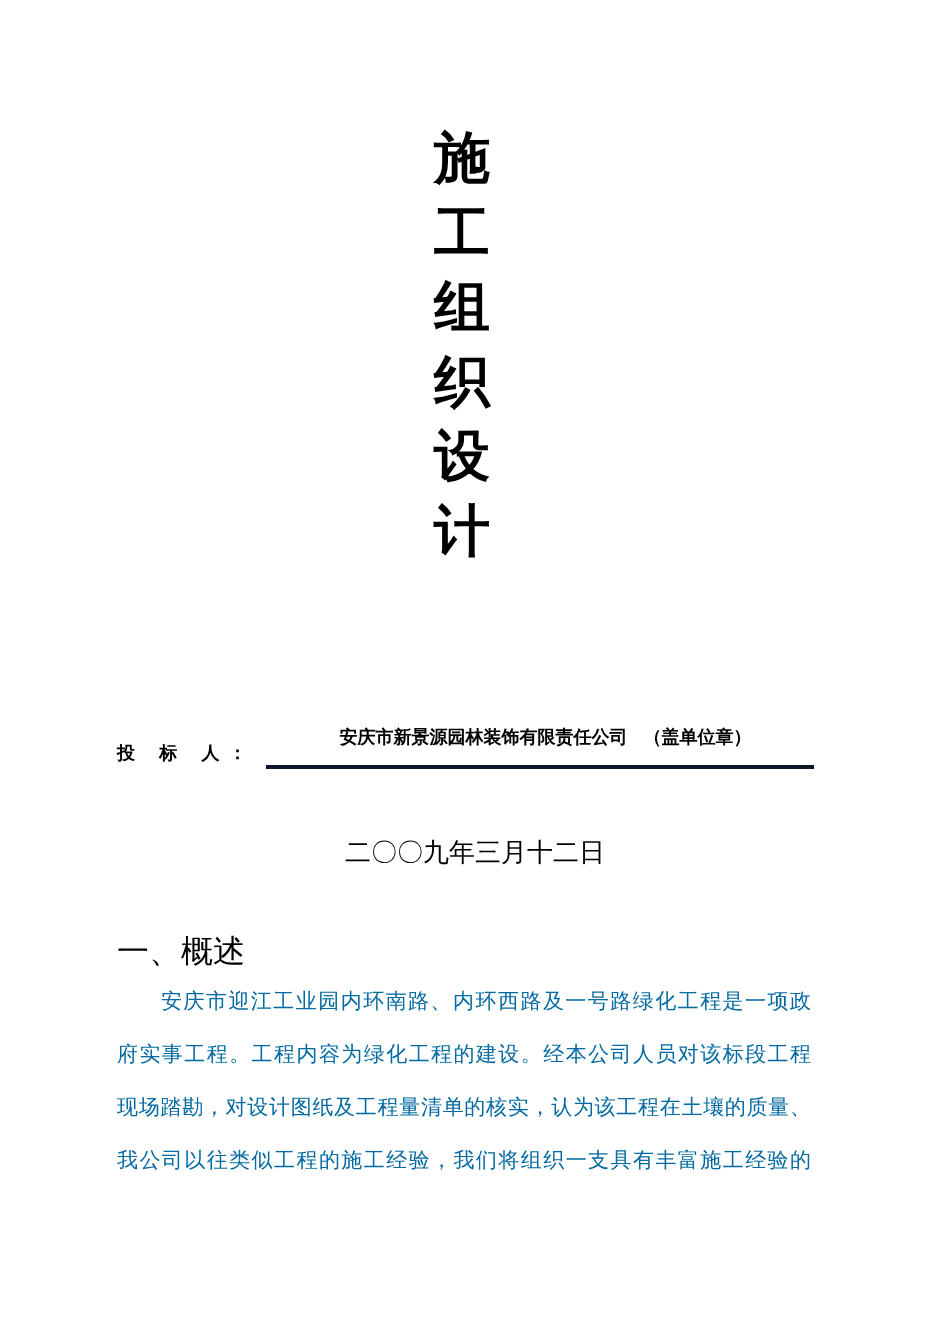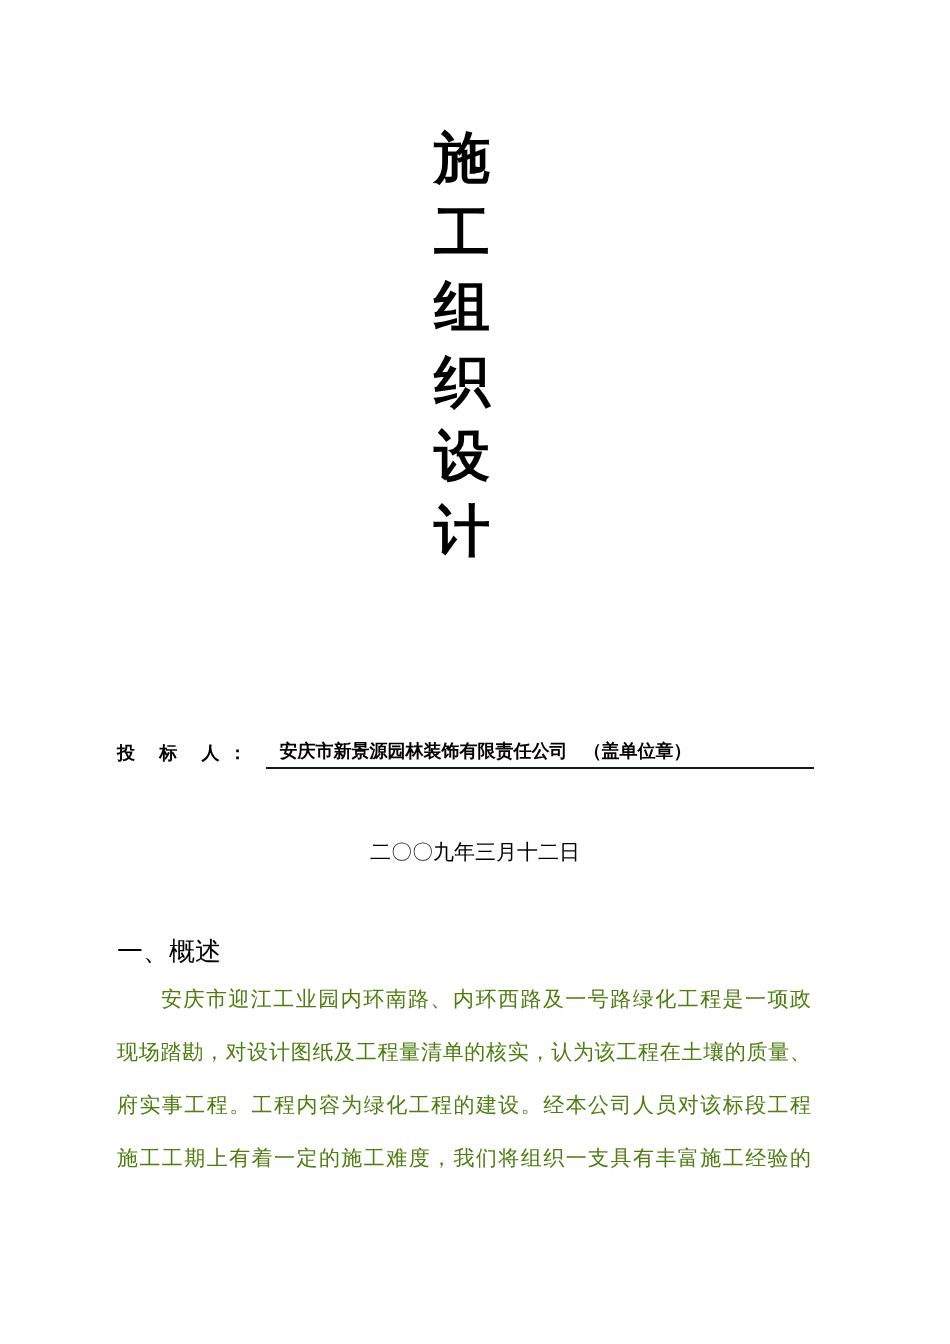--- a/index.html
+++ b/index.html
@@ -51,53 +51,54 @@
       font-size: 18px;
       white-space: nowrap;
     }
     .bidder-label {
       letter-spacing: 9px;
       margin-right: 10px;
       padding-bottom: 4px;
     }
     .bidder-value {
       display: inline-block;
-      border-bottom: 2px solid #0f172a;
-      padding: 0 2px 4px 14px;
+      border-bottom: 4px solid #0f172a;
+      padding: 0 2px 16px 14px;
       width: 532px;
+      text-align: center;
     }
     .bidder-seal {
       margin-left: 16px;
     }
     .date-line {
       position: absolute;
       left: 0;
       width: 950px;
       top: 836px;
       text-align: center;
       font-family: "DejaVu Sans", "Liberation Sans", sans-serif;
-      font-size: 21px;
+      font-size: 26px;
       line-height: 32px;
     }
     .section-heading {
       position: absolute;
       left: 117px;
       top: 931px;
       font-family: "DejaVu Sans", "Liberation Sans", sans-serif;
-      font-size: 26px;
+      font-size: 32px;
       line-height: 40px;
     }
     .body-para {
       position: absolute;
       left: 117px;
       top: 982px;
       width: 694px;
-      font-family: Liberation Mono, monospace;
+      font-family: Liberation Serif, serif;
       font-size: 21px;
-      color: #4d7c0f;
+      color: #0369a1;
     }
     .body-line {
       display: block;
       height: 53px;
       line-height: 38px;
       white-space: nowrap;
       text-align: justify;
       text-align-last: justify;
     }
     .body-line.first {
@@ -122,18 +123,18 @@
     <span class="bidder-label">投 标 人：</span>
     <span class="bidder-value"><span>安庆市新景源园林装饰有限责任公司</span><span class="bidder-seal">（盖单位章）</span></span>
   </div>
 
   <div class="date-line">二〇〇九年三月十二日</div>
 
   <div class="section-heading">一、概述</div>
 
   <div class="body-para">
     <span class="body-line first">安庆市迎江工业园内环南路、内环西路及一号路绿化工程是一项政</span>
+    <span class="body-line">府实事工程。工程内容为绿化工程的建设。经本公司人员对该标段工程</span>
     <span class="body-line">现场踏勘，对设计图纸及工程量清单的核实，认为该工程在土壤的质量、</span>
-    <span class="body-line">府实事工程。工程内容为绿化工程的建设。经本公司人员对该标段工程</span>
-    <span class="body-line">施工工期上有着一定的施工难度，我们将组织一支具有丰富施工经验的</span>
+    <span class="body-line">我公司以往类似工程的施工经验，我们将组织一支具有丰富施工经验的</span>
   </div>
 
 </div>
 
 </body></html>

